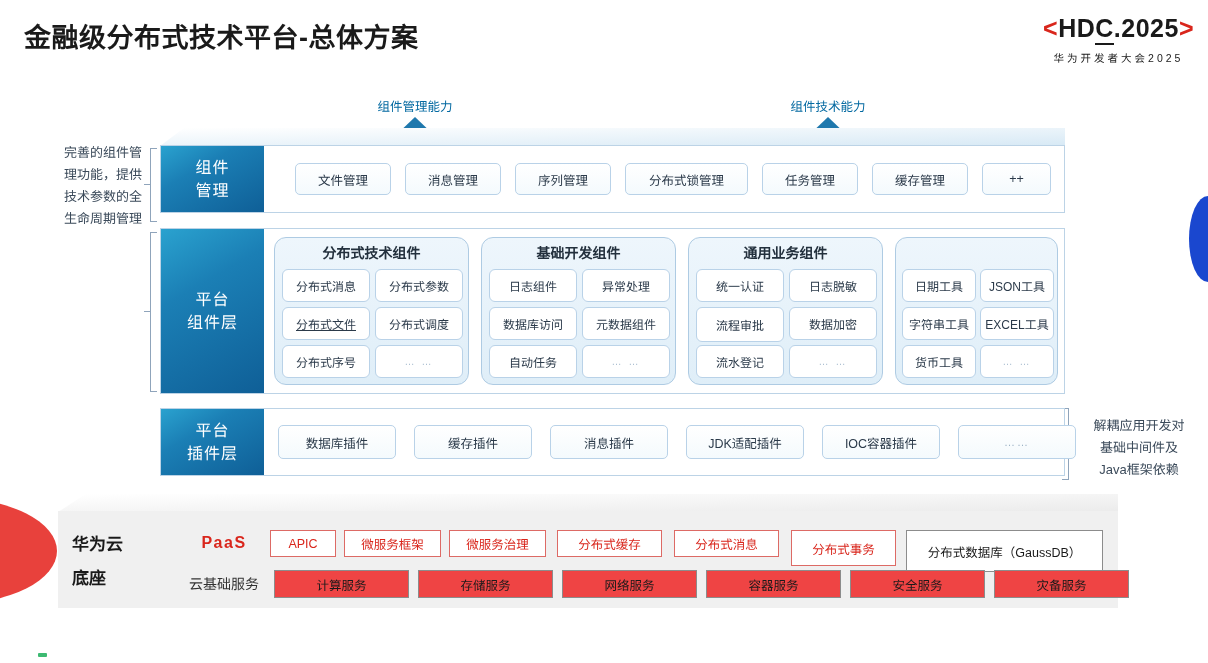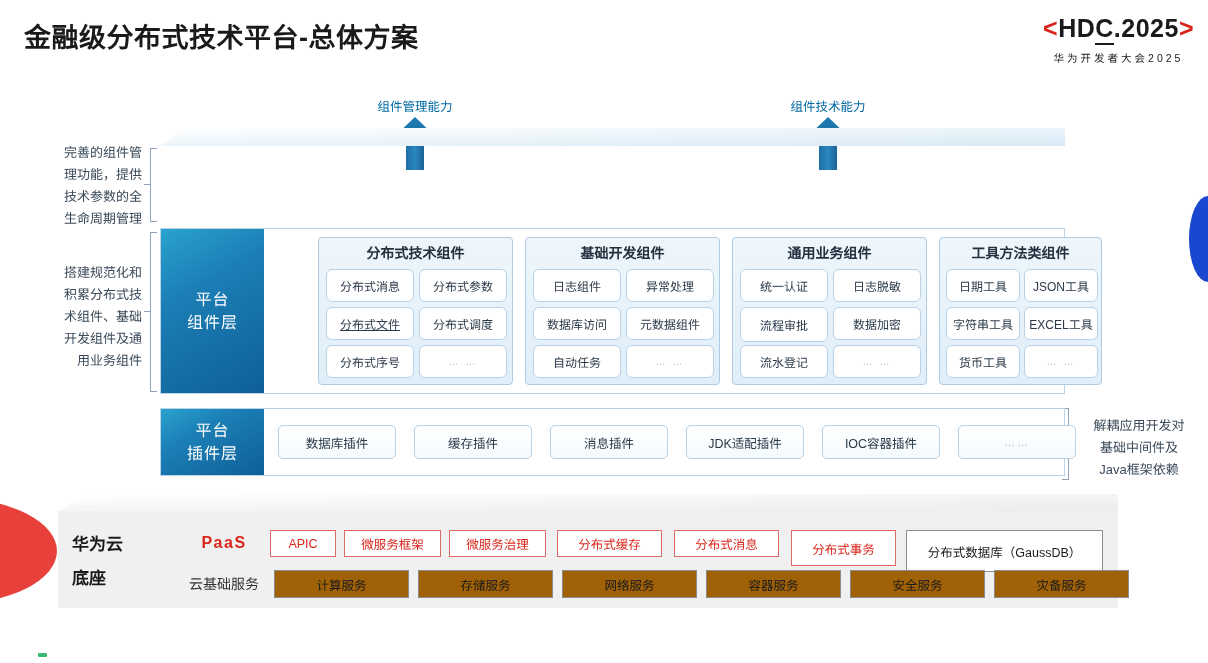--- a/index.html
+++ b/index.html
@@ -115,23 +115,22 @@
     color: #2b3a4a; font-size: 12.5px;
     display:flex; align-items:center; justify-content:center;
     white-space: nowrap;
   }
   .chip.dots { color:#9fb3c6; letter-spacing:2px; font-size:11px; }
 
   
   .group {
     position: absolute;
     border: 1px solid #aecbe3;
-    border-radius: 4px;
+    border-radius: 12px;
     background: linear-gradient(to bottom,#eef6fc,#dfeef8);
-    margin-left: 44px;
   }
   .group-title {
     position: absolute; left: 0; right: 0; top: 0; height: 27px;
     display:flex; align-items:center; justify-content:center;
     font-size: 14px; font-weight: bold; color: #23303d;
   }
   .gchip {
     position: absolute;
     border: 1px solid #b9d2e8;
     border-radius: 6px;
@@ -164,21 +163,21 @@
   .base-rowlabel.paas {
     color:#d9261c; font-weight:bold; font-size:16px; letter-spacing:1.5px;
   }
   .rbox {
     position:absolute; border:1.4px solid #dd6a65; background:#ffffff;
     color:#d9261c; font-size:12.5px;
     display:flex; align-items:center; justify-content:center; white-space:nowrap;
   }
   .rbox.neutral { border-color:#8c8c8c; color:#1a1a1a; }
   .gbox {
-    position:absolute; border:1.3px solid #8c8c8c; background:#a16207;
+    position:absolute; border:1.3px solid #8c8c8c; background:#ef4444;
     color:#1a1a1a; font-size:12.5px;
     display:flex; align-items:center; justify-content:center; white-space:nowrap;
   }
 </style>
 </head>
 <body>
 
 <div id="slide">
 
   <div class="red-wedge-inner"></div>
@@ -210,40 +209,46 @@
 
   <div class="ann" style="left:24px; top:142px;">
     <div>完善的组件管</div>
     <div>理功能，提供</div>
     <div>技术参数的全</div>
     <div>生命周期管理</div>
   </div>
   <div class="bracket left" style="left:150px; top:148px; height:74px;"></div>
   <div class="bracket-tick" style="left:144px; top:184px;"></div>
 
-  <div class="ann" style="left:24px; top:262px;">
-    <div>搭建规范化和</div>
-    <div>积累分布式技</div>
-    <div>术组件、基础</div>
-    <div>开发组件及通</div>
-    <div>用业务组件</div>
-  </div>
   <div class="bracket left" style="left:150px; top:232px; height:160px;"></div>
   <div class="bracket-tick" style="left:144px; top:311px;"></div>
 
   <div class="ann right" style="left:1076px; top:415px; width:126px; text-align:center;">
     <div>解耦应用开发对</div>
     <div>基础中间件及</div>
     <div>Java框架依赖</div>
   </div>
   <div class="bracket rightb" style="left:1062px; top:408px; height:72px;"></div>
   <div class="bracket-tick" style="left:1062px; top:443px;"></div>
 
   <div class="panel-top-bevel" style="left:160px; top:128px; width:905px; height:18px; clip-path: polygon(24px 0, 100% 0, 100% 100%, 0 100%);"></div>
 
+  <div class="panel" style="left:160px; top:145px; width:905px; height:68px;">
+    <div class="layer-label" style="width:103px; height:66px;">
+      <span>组件</span>
+      <span>管理</span>
+    </div>
+    <div class="chip" style="left:134px; top:17px; width:96px; height:32px;">文件管理</div>
+    <div class="chip" style="left:244px; top:17px; width:96px; height:32px;">消息管理</div>
+    <div class="chip" style="left:354px; top:17px; width:96px; height:32px;">序列管理</div>
+    <div class="chip" style="left:464px; top:17px; width:123px; height:32px;">分布式锁管理</div>
+    <div class="chip" style="left:601px; top:17px; width:96px; height:32px;">任务管理</div>
+    <div class="chip" style="left:711px; top:17px; width:96px; height:32px;">缓存管理</div>
+    <div class="chip" style="left:821px; top:17px; width:69px; height:32px;">++</div>
+  </div>
 
   <div class="panel" style="left:160px; top:228px; width:905px; height:166px;">
     <div class="layer-label" style="width:103px; height:164px;">
       <span>平台</span>
       <span>组件层</span>
     </div>
 
     <div class="group" style="left:113px; top:8px; width:195px; height:148px;">
       <div class="group-title">分布式技术组件</div>
       <div class="gchip" style="left:7px;  top:31px; width:88px; height:33px;">分布式消息</div>
@@ -268,21 +273,20 @@
       <div class="group-title">通用业务组件</div>
       <div class="gchip" style="left:7px;  top:31px; width:88px; height:33px;">统一认证</div>
       <div class="gchip" style="left:100px;top:31px; width:88px; height:33px;">日志脱敏</div>
       <div class="gchip" style="left:7px;  top:69px; width:88px; height:35px;">流程审批</div>
       <div class="gchip" style="left:100px;top:69px; width:88px; height:33px;">数据加密</div>
       <div class="gchip" style="left:7px;  top:107px;width:88px; height:33px;">流水登记</div>
       <div class="gchip dots" style="left:100px;top:107px;width:88px; height:33px;">… …</div>
     </div>
 
     <div class="group" style="left:734px; top:8px; width:163px; height:148px;">
-      <div class="group-title">工具方法类组件</div>
       <div class="gchip" style="left:6px; top:31px; width:74px; height:33px;">日期工具</div>
       <div class="gchip" style="left:84px;top:31px; width:74px; height:33px;">JSON工具</div>
       <div class="gchip" style="left:6px; top:69px; width:74px; height:33px;">字符串工具</div>
       <div class="gchip" style="left:84px;top:69px; width:74px; height:33px;">EXCEL工具</div>
       <div class="gchip" style="left:6px; top:107px;width:74px; height:33px;">货币工具</div>
       <div class="gchip dots" style="left:84px;top:107px;width:74px; height:33px;">… …</div>
     </div>
   </div>
 
   <div class="panel" style="left:160px; top:408px; width:905px; height:68px;">

